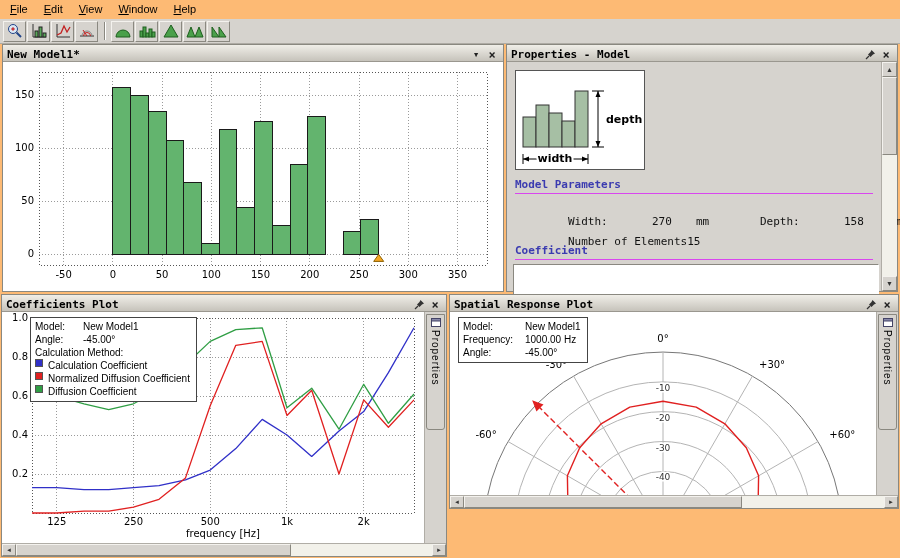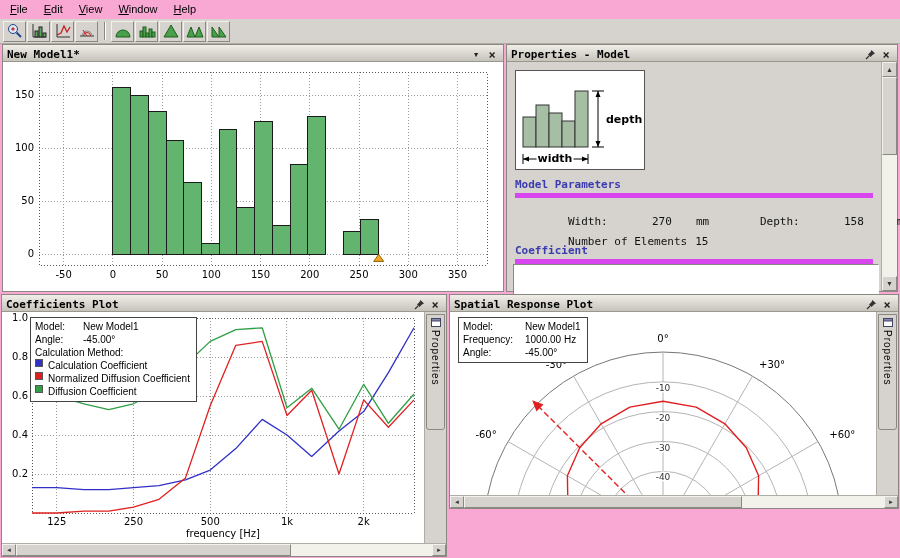--- a/index.html
+++ b/index.html
@@ -1,18 +1,18 @@
 <!DOCTYPE html>
 <html><head>
 <meta charset="utf-8">
 <style>
   *{box-sizing:border-box;margin:0;padding:0}
   html,body{background:#d6d3ce}
   body{width:900px;height:558px;font-family:"Liberation Sans",sans-serif;-webkit-font-smoothing:none}
-  #root{position:relative;width:900px;height:558px;background:#f9a8d4;overflow:hidden}
+  #root{position:relative;width:900px;height:558px;background:#fdba74;overflow:hidden}
   svg{display:block}
 
   
   .menubar{position:absolute;left:0;top:0;width:100%;height:19px;display:flex;align-items:center;padding-left:2px;font-size:11px;color:#000}
   .menu-item{display:inline-block;padding:2px 8px 3px;cursor:default}
   .menu-item::first-letter{text-decoration:underline}
   .toolbar{position:absolute;left:0;top:19px;width:100%;height:25px;display:flex;align-items:center;padding-left:3px;background:#d6d3ce;border-bottom:1px solid #aeaba4}
   .tool-btn{width:23px;height:21px;display:flex;align-items:center;justify-content:center;background:#d6d3ce;border:1px solid;border-color:#f4f2ee #8a8880 #8a8880 #f4f2ee;margin-right:1px}
   .tool-sep{width:2px;height:18px;border-left:1px solid #8a8880;border-right:1px solid #ffffff;margin:0 5px}
 
@@ -29,21 +29,21 @@
   .legend{position:absolute;z-index:2;background:#fff;border:1px solid #444;padding:2px 6px 3px 4px;font-size:10px;line-height:13px;white-space:nowrap;color:#000}
   .lrow{display:flex;align-items:flex-start}
   .llab{display:inline-block}
   .leg-coef .llab{width:48px}
   .leg-spatial .llab{width:62px}
   .swatch{display:inline-block;width:8px;height:8px;margin-right:5px;border:1px solid #555}
 
   
   .props-body{position:absolute;left:0;top:17px;right:16px;bottom:0;font:11px "DejaVu Sans Mono",monospace;color:#111}
   .diagram-box{position:absolute;left:8px;top:8px;width:130px;height:100px;background:#fff;border:1px solid #555}
-  .sec-heading{position:absolute;left:8px;right:8px;font-weight:bold;color:#3b3bb0;border-bottom:5px solid #d946ef;padding-bottom:2px}
+  .sec-heading{position:absolute;left:8px;right:8px;font-weight:bold;color:#3b3bb0;border-bottom:1px solid #d946ef;padding-bottom:2px}
   .param-row{position:absolute;left:8px;right:4px;white-space:pre}
   .pcell{display:inline-block}
   .w84{width:84px}.w44{width:44px}.w64{width:64px}
   .desc-box{position:absolute;left:6px;right:2px;height:38px;background:#fff;border:1px solid;border-color:#8a8880 #ffffff #ffffff #8a8880;padding:2px}
 
   
   .vscroll{position:absolute;right:0;top:17px;bottom:0;width:16px;background:#f2f1ea;border-left:1px solid #b0ada6}
   .scroll-btn{height:15px;width:100%;background:#d6d3ce;border:1px solid;border-color:#f4f2ee #8a8880 #8a8880 #f4f2ee;font-size:7px;line-height:13px;text-align:center;color:#333}
   .scroll-btn.bottom{position:absolute;bottom:0;left:0}
   .vthumb{position:absolute;left:0;right:0;top:15px;height:78px;background:#d6d3ce;border:1px solid;border-color:#f4f2ee #8a8880 #8a8880 #f4f2ee}
@@ -230,21 +230,21 @@
           <path d="M72 88 L66 85.5 L66 90.5 Z" fill="#000"></path>
           <text x="90" y="52" font-size="11" font-weight="bold" font-family="DejaVu Sans, sans-serif">depth</text>
           <text x="39" y="91" font-size="11" font-weight="bold" text-anchor="middle" paint-order="stroke" stroke="#fff" stroke-width="4" font-family="DejaVu Sans, sans-serif">width</text>
         </svg>
       </div>
       <div class="sec-heading" style="top:116px">Model Parameters</div>
       <div class="param-row" style="top:140px">
         <span class="pcell w84">Width:</span><span class="pcell w44">270</span><span class="pcell w64">mm</span><span class="pcell w84">Depth:</span><span class="pcell w44">158</span><span class="pcell">mm</span>
       </div>
       <div class="param-row" style="top:160px">
-        <span class="pcell">Number of Elements</span><span class="pcell" style="margin-left:8px">15</span>
+        <span class="pcell">Number of Elements</span><span class="pcell" style="">15</span>
       </div>
       <div class="sec-heading" style="top:182px">Coefficient</div>
       <div class="desc-box" style="top:202px"></div>
     </div>
     <div class="vscroll">
       <div class="scroll-btn">▲</div>
       <div class="vthumb"></div>
       <div class="scroll-btn bottom">▼</div>
     </div>
   </div>

